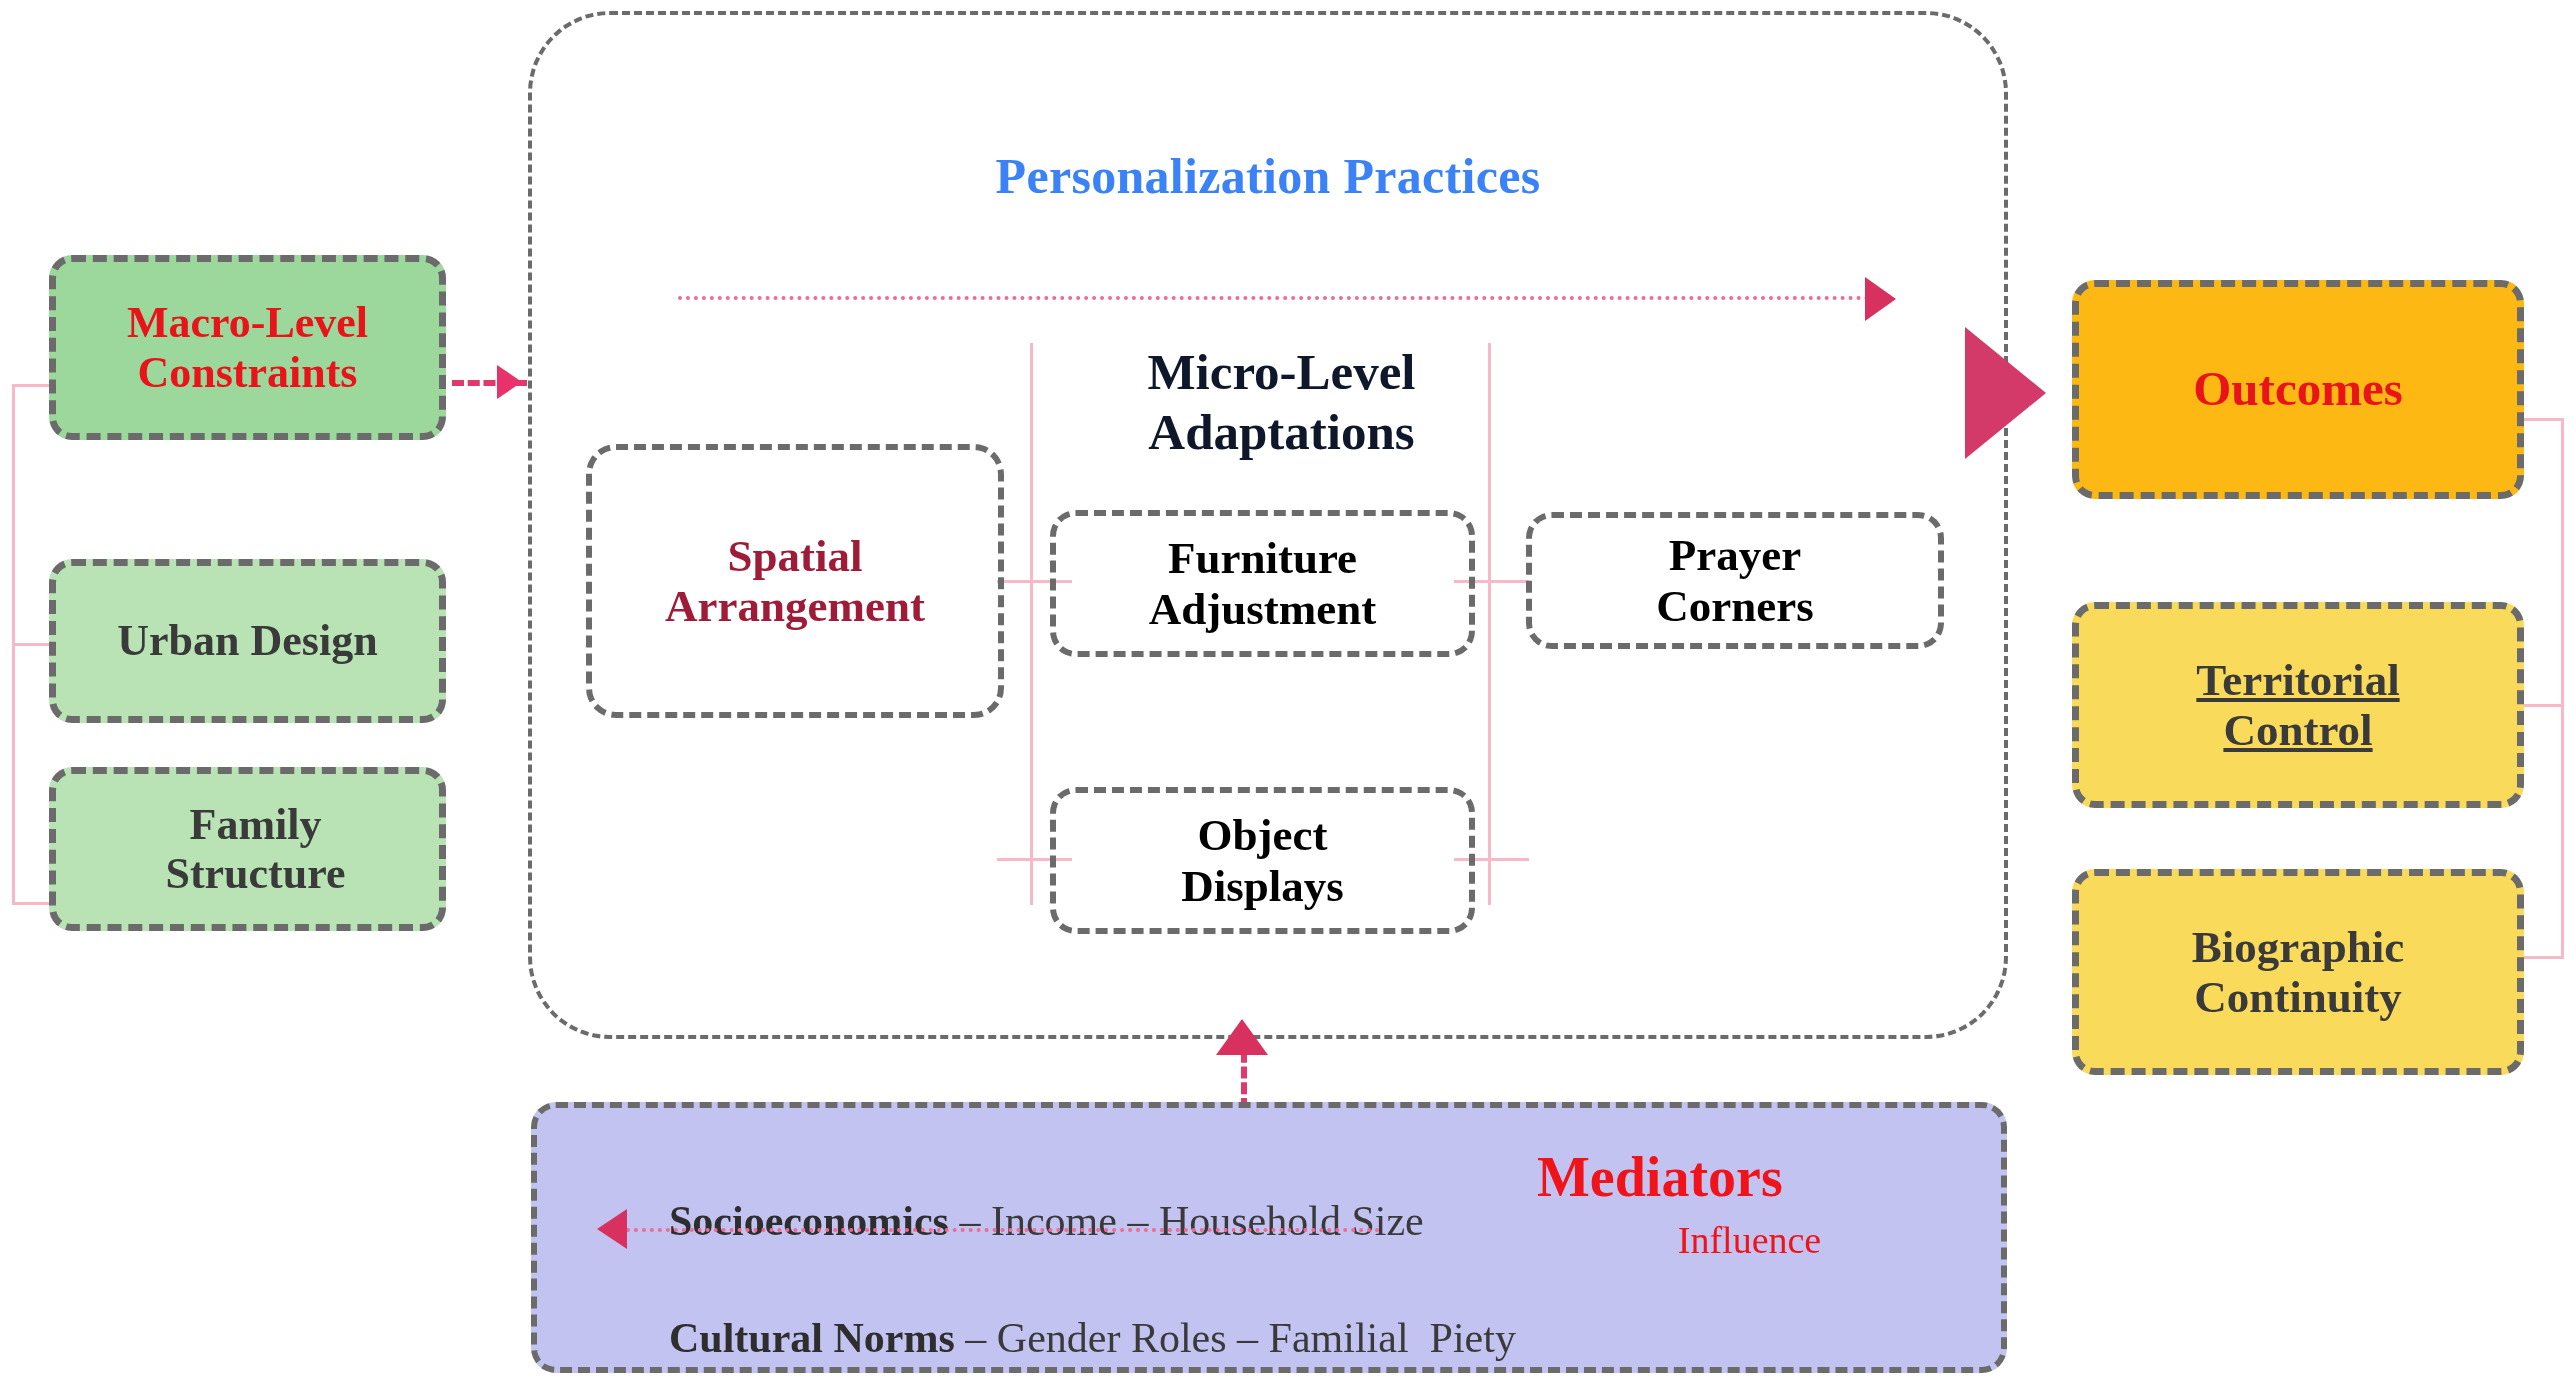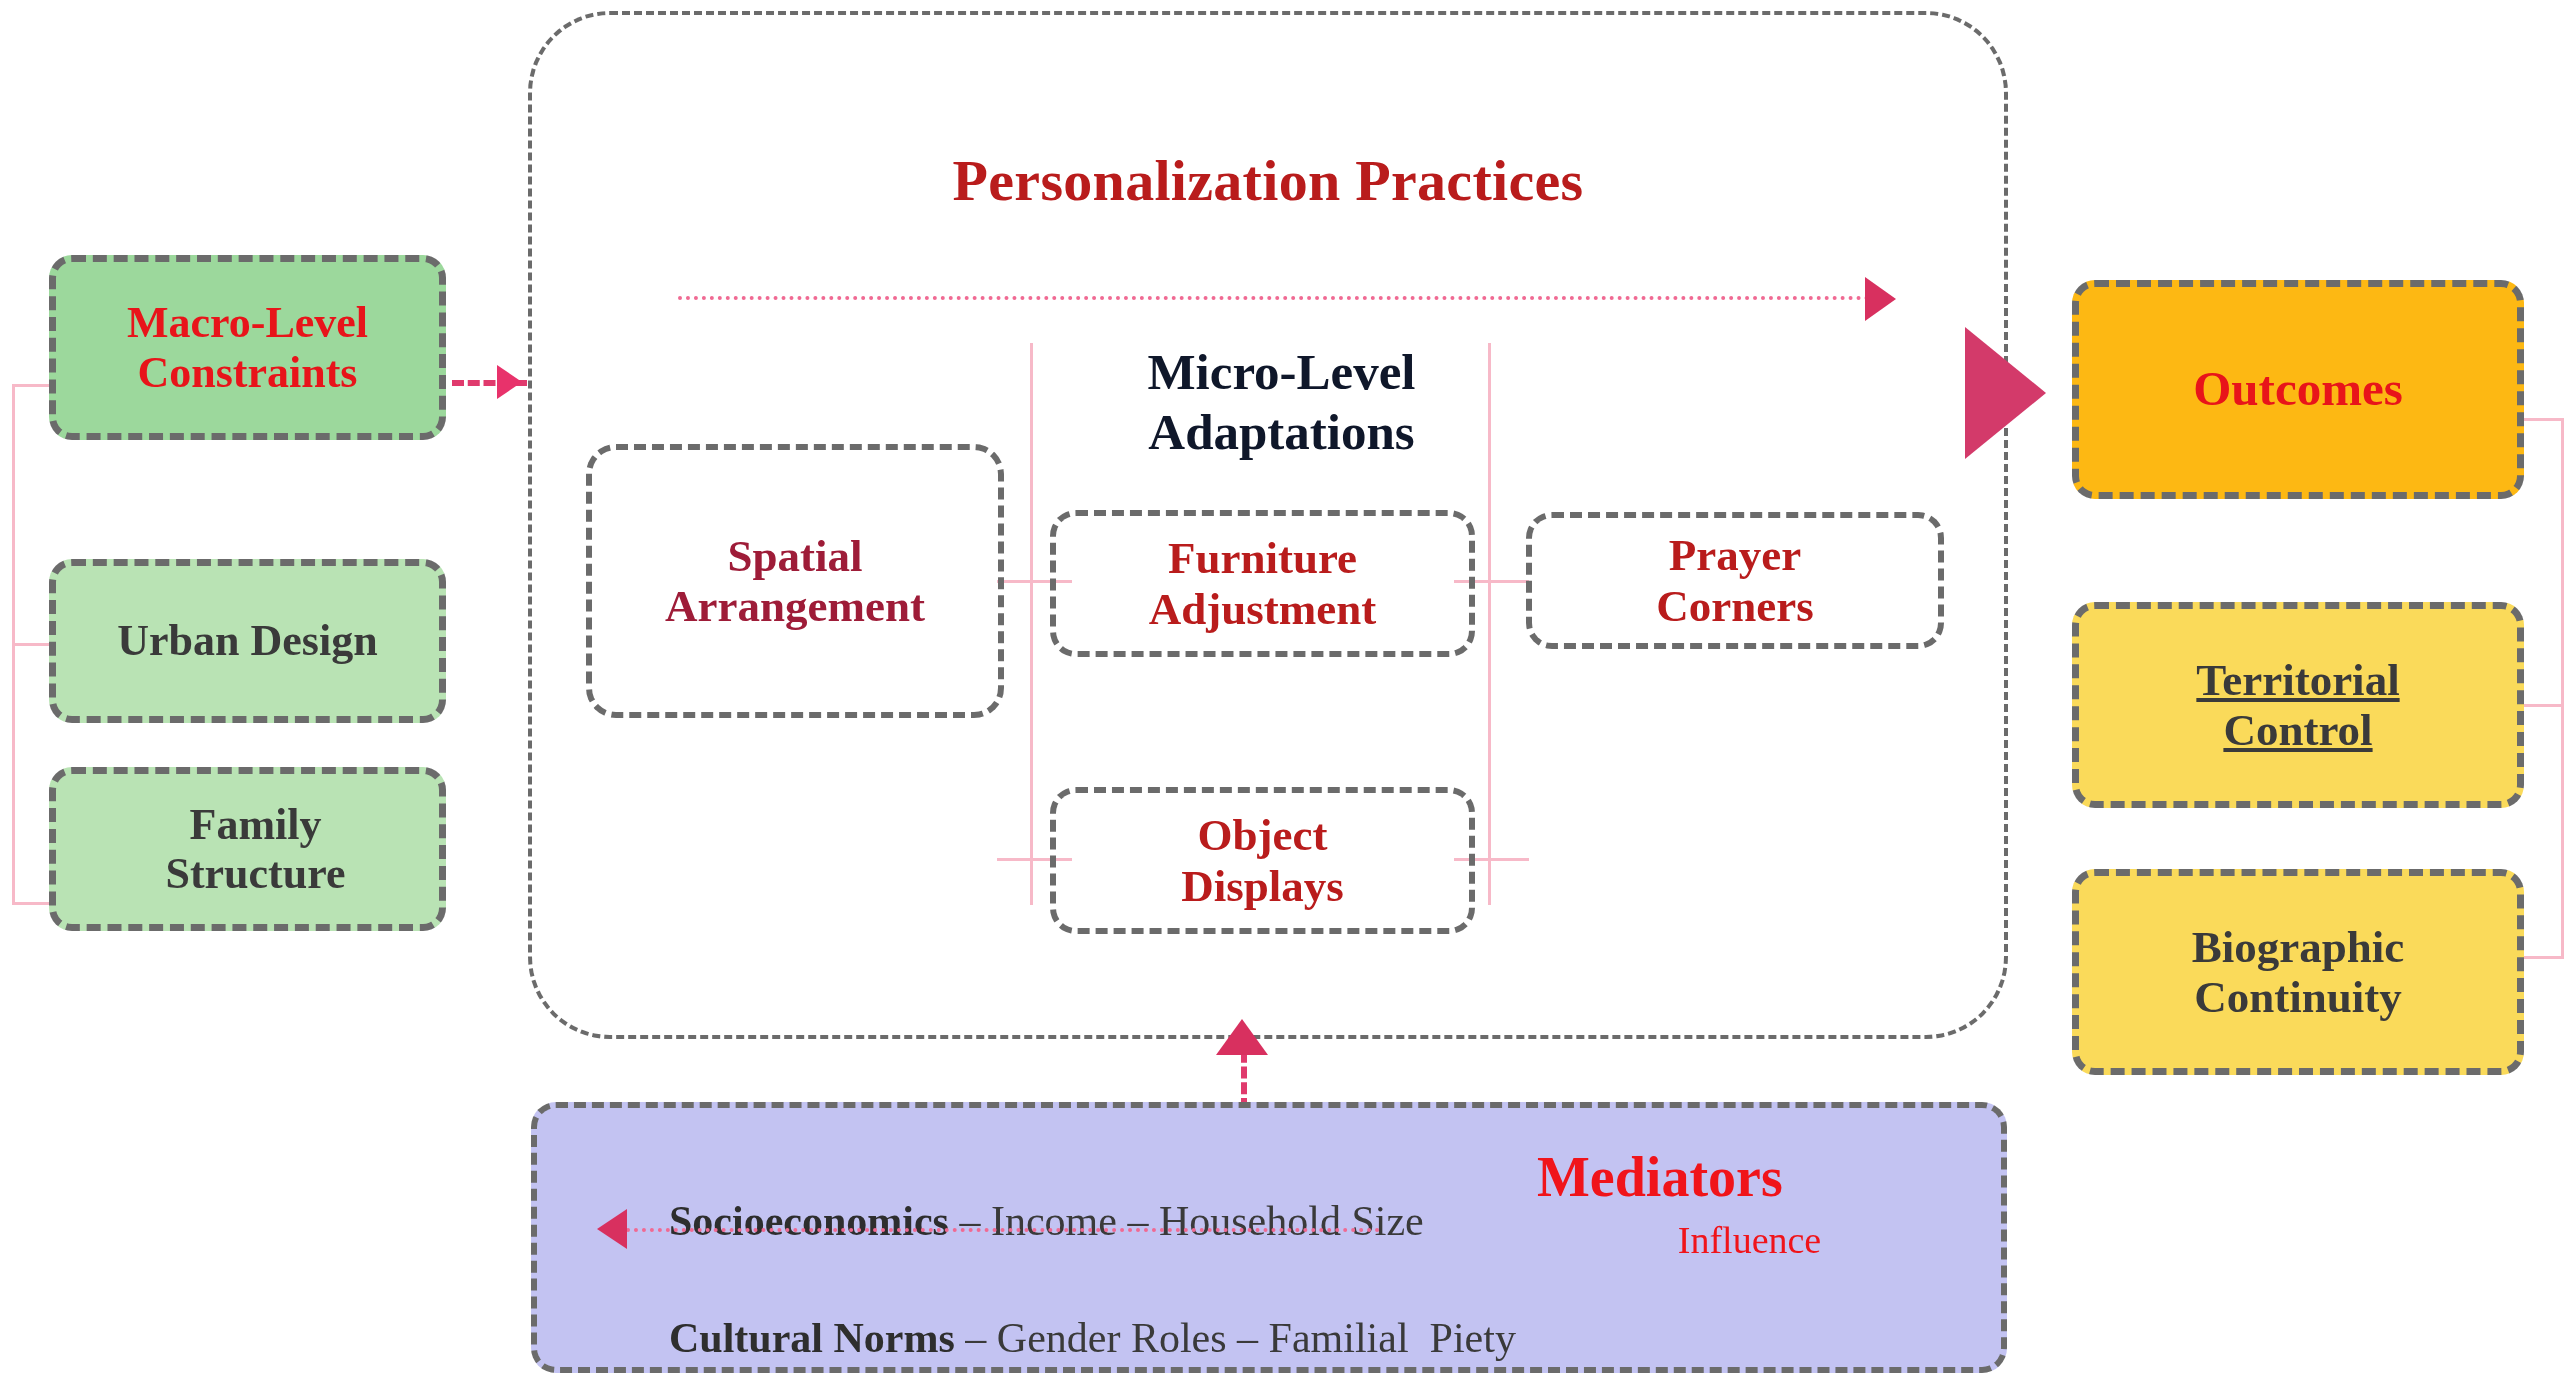--- a/index.html
+++ b/index.html
@@ -23,39 +23,39 @@
     line-height: 1.12;
     font-weight: bold;
     white-space: pre-line;
   }
   .node-green   { background: #9cd89c; color: #e8141a; }
   .node-green-l { background: #b9e3b4; color: #3a3a3a; }
   .node-orange  { background: #fdb813; color: #e8141a; }
   .node-yellow  { background: #fada5a; color: #3a3a3a; }
   .node-plain   { background: transparent; border-width: 6.2px; }
   .node-plain.maroon { color: #9e1c38; }
-  .node-plain.red    { color: #b91c1c; }
+  .node-plain.red    { color: #000000; }
 
   
   #practices-container {
     position: absolute;
     left: 528px; top: 11px;
     width: 1480px; height: 1028px;
     border: 4.8px dashed #6b6b6b;
     border-radius: 82px;
     background: transparent;
   }
   #practices-title {
     position: absolute;
     left: 528px; top: 147px;
     width: 1480px;
     text-align: center;
-    font-size: 58px;
-    font-weight: bold;
-    color: #b91c1c;
+    font-size: 50px;
+    font-weight: bold;
+    color: #3b82f6;
     letter-spacing: 0.3px;
   }
 
   
   #micro-label {
     position: absolute;
     left: 1021px; top: 343px;
     width: 521px;
     text-align: center;
     font-size: 51px;

